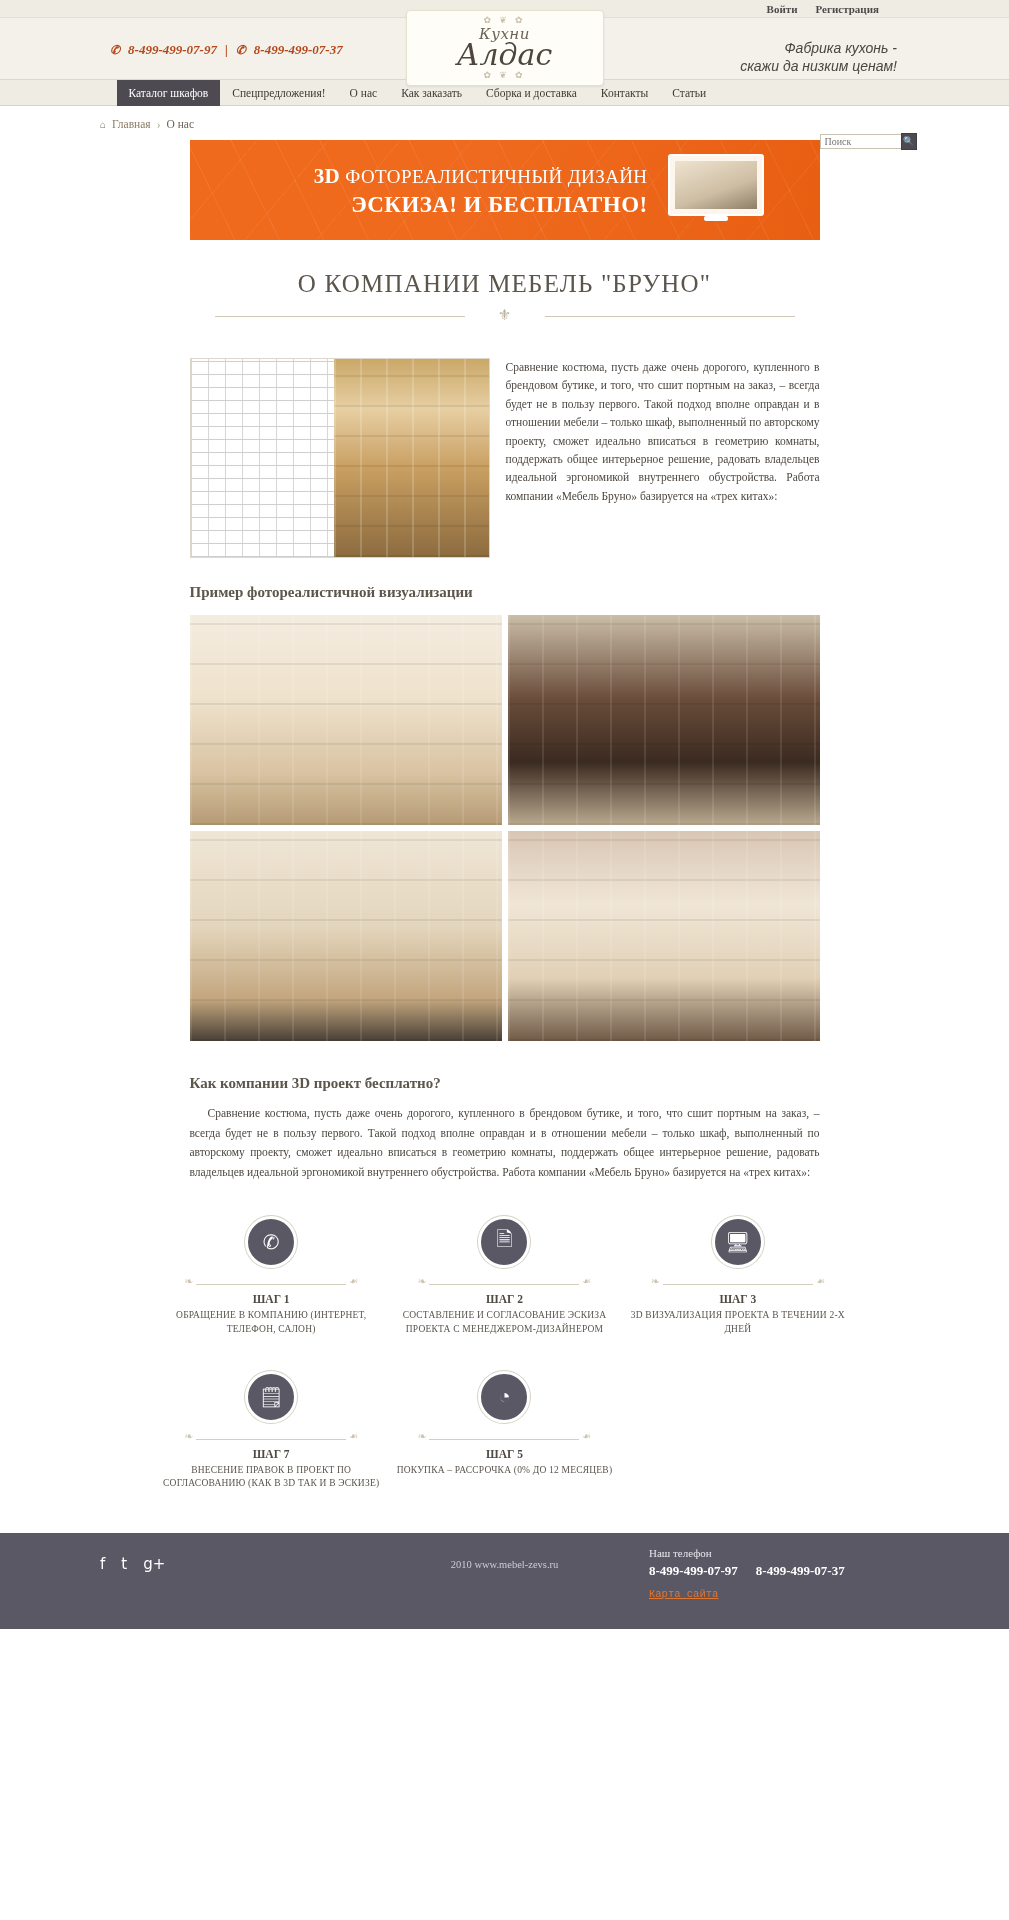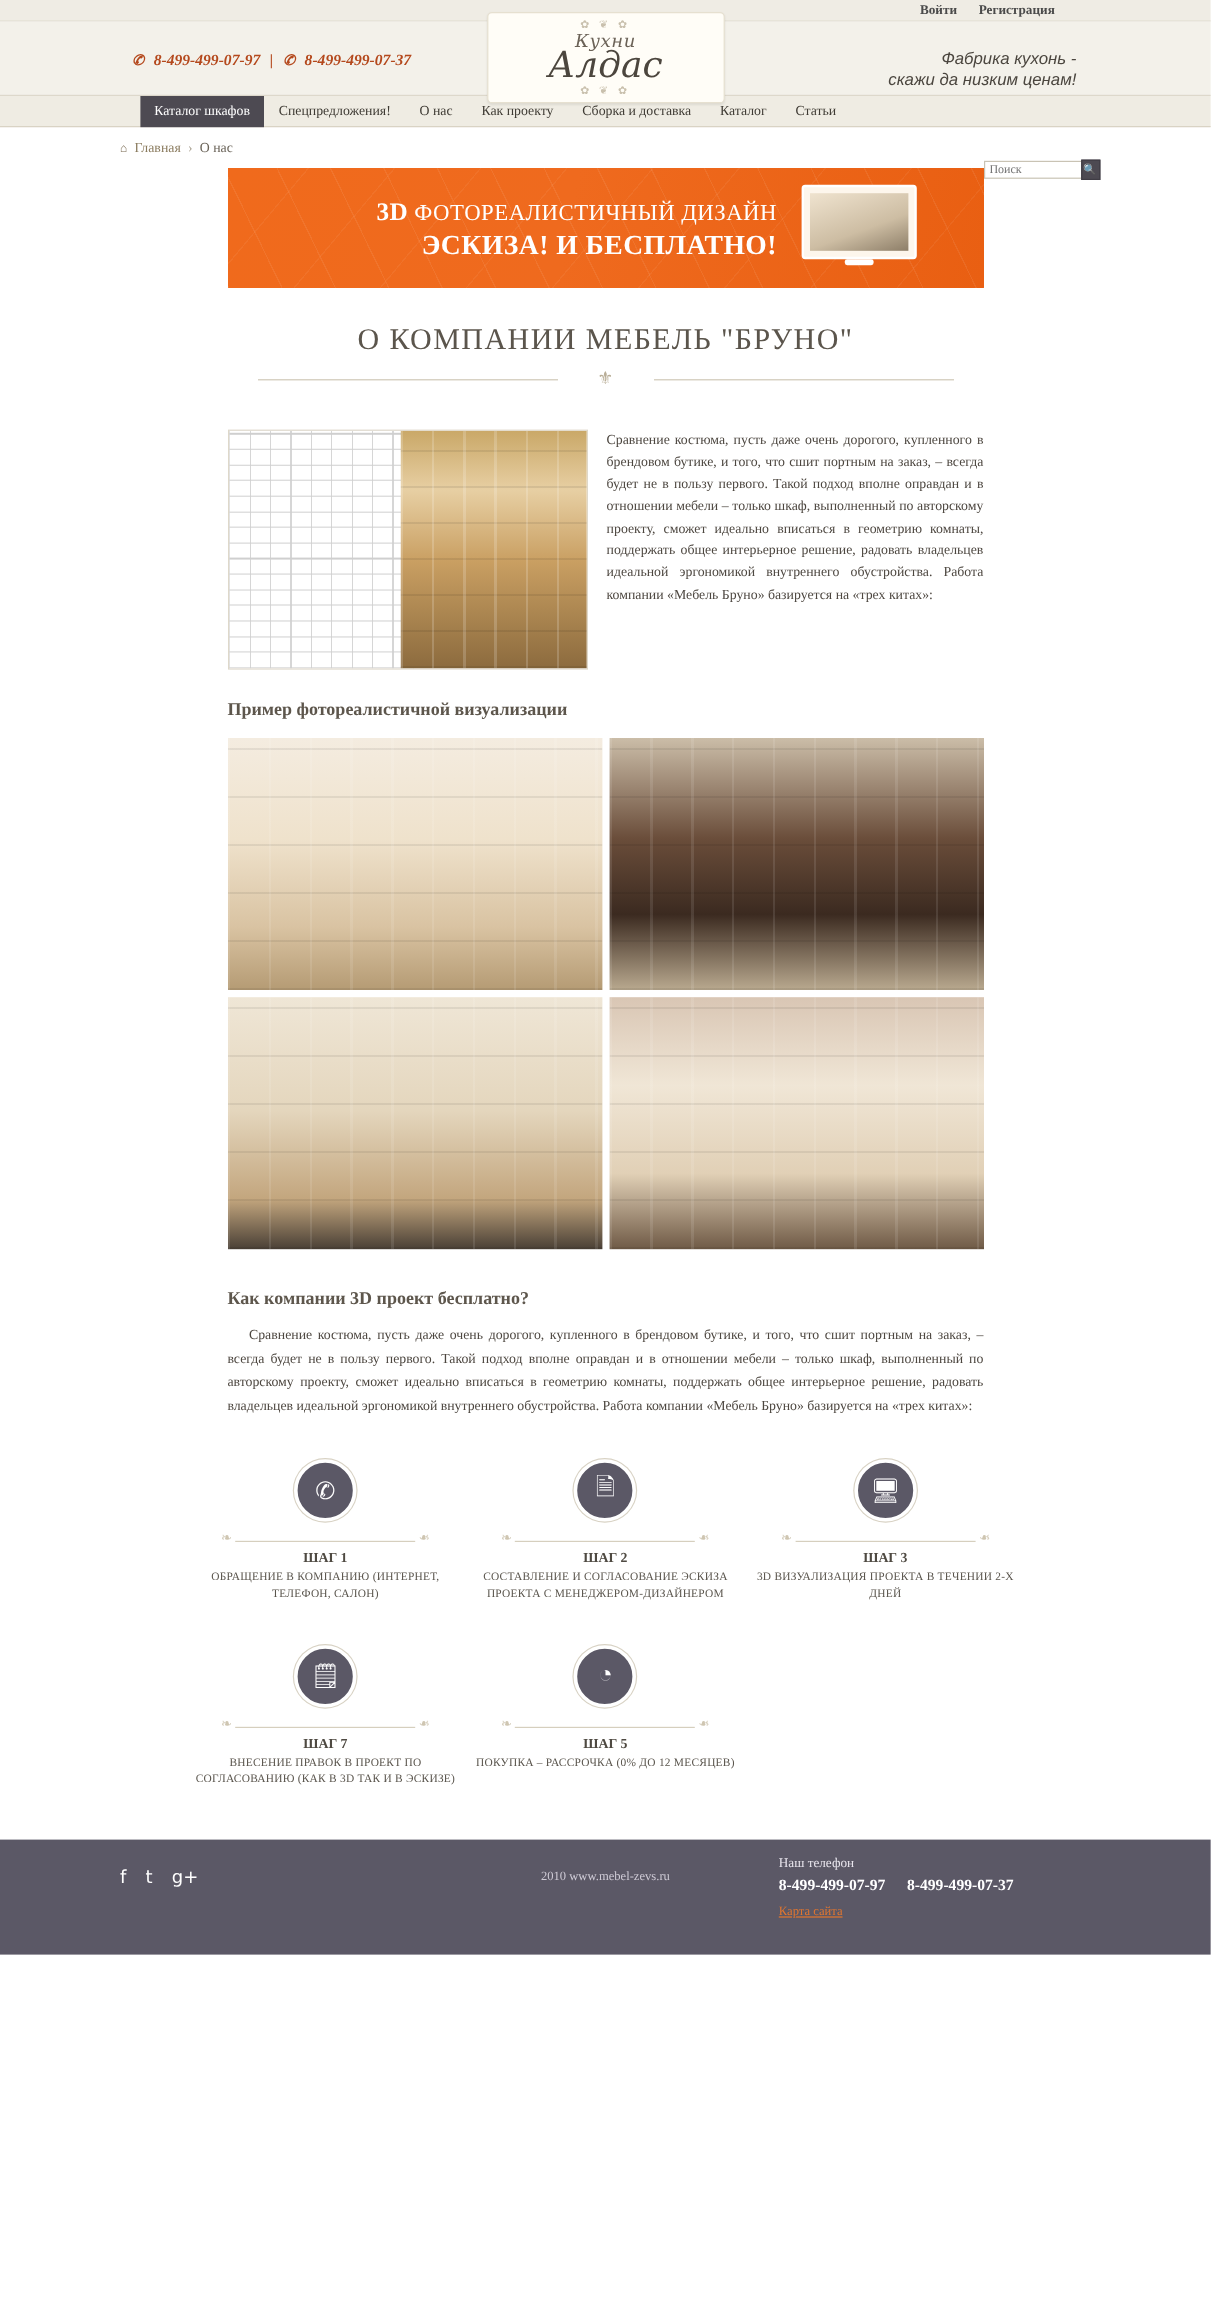--- a/index.html
+++ b/index.html
@@ -394,21 +394,21 @@
     margin-top: 4px;
     display: flex; gap: 18px; justify-content: flex-start;
     color: #fff; font-weight: bold; font-size: 13px;
     font-family: "Liberation Serif", serif;
   }
   .fphones .fmap {
     margin-top: 4px; text-align: left;
   }
   .fphones .fmap a {
     color: #e2762f; font-size: 10.5px; text-decoration: underline;
-    font-family: Liberation Serif, serif;
+    font-family: Liberation Mono, monospace;
   }
 </style>
 </head>
 <body>
 
 <div class="topbar">
   <a href="#">Войти</a>
   <a href="#">Регистрация</a>
 </div>
 
@@ -432,23 +432,23 @@
     <div>Фабрика кухонь -</div>
     <div>скажи да низким ценам!</div>
   </div>
 </div>
 
 <div class="navwrap">
   <div class="nav">
     <div class="item active">Каталог шкафов</div>
     <div class="item">Спецпредложения!</div>
     <div class="item">О нас</div>
-    <div class="item">Как проекту</div>
+    <div class="item">Как заказать</div>
     <div class="item">Сборка и доставка</div>
-    <div class="item">Каталог</div>
+    <div class="item">Контакты</div>
     <div class="item">Статьи</div>
     <div class="searchbox">
       <input type="text" placeholder="Поиск" style="">
       <div class="searchbtn">
         <span>🔍</span>
       </div>
     </div>
   </div>
 </div>
 

